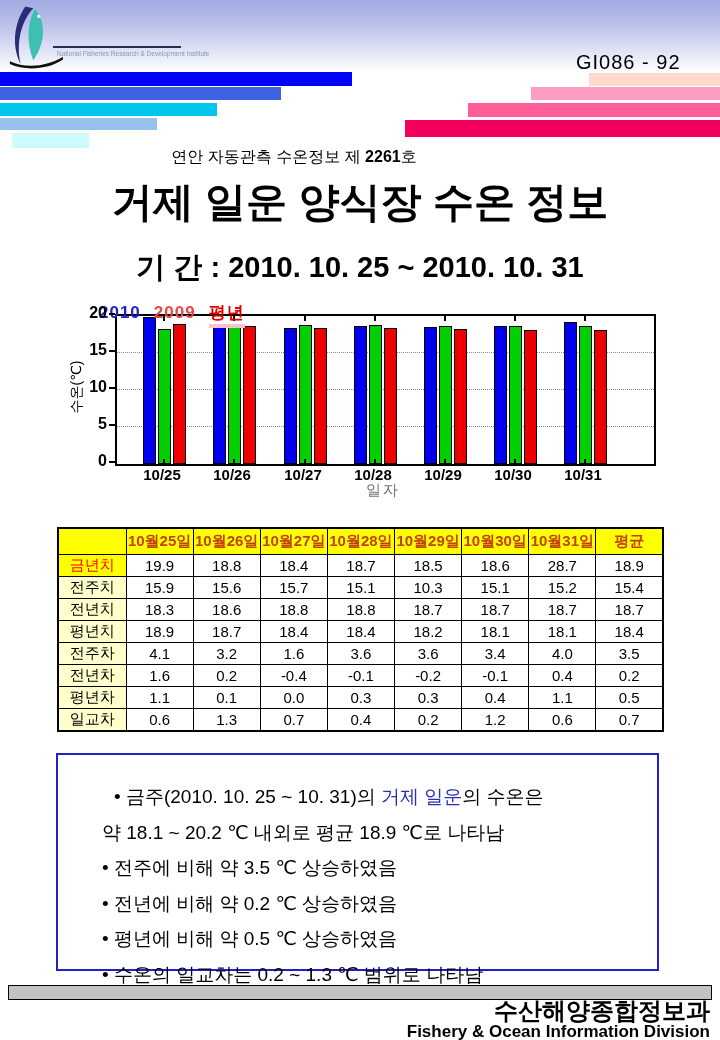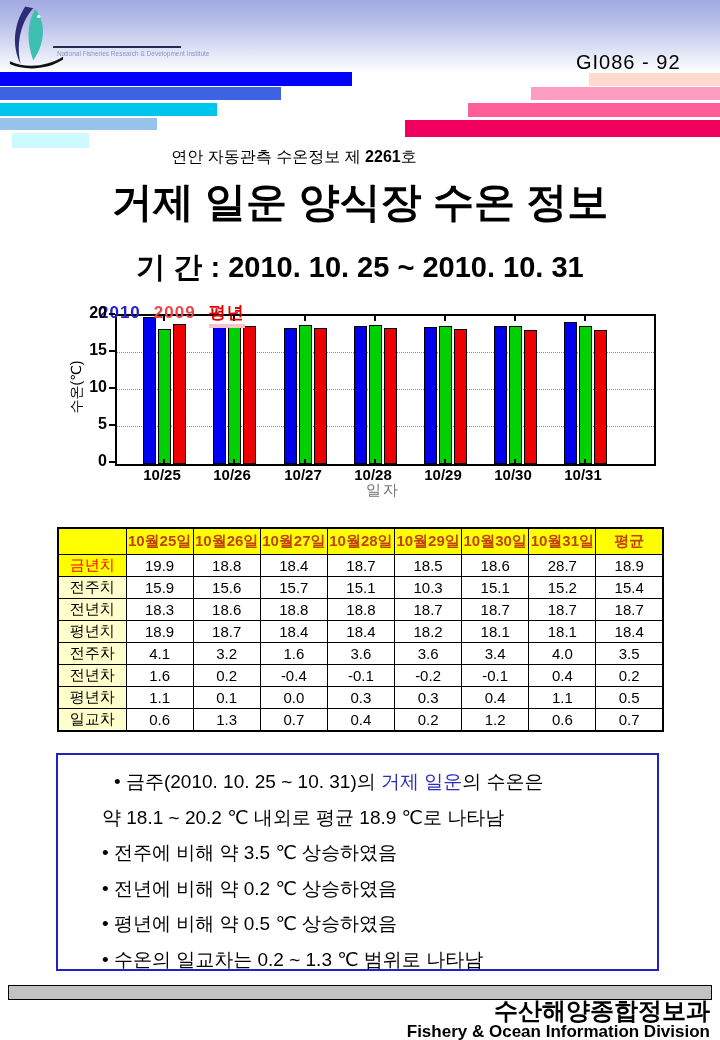--- a/index.html
+++ b/index.html
@@ -52,21 +52,21 @@
     table-layout:fixed;font-size:15px;border:2px solid #000;}
   #temp-table th,#temp-table td{border:1px solid #000;text-align:center;padding:0;overflow:hidden;white-space:nowrap;}
   #temp-table th{height:25px;background:#ffff00;color:#c2410c;font-weight:bold;}
   #temp-table td{height:21px;background:#fff;}
   #temp-table td.rowlabel{background:#ffffcc;font-weight:normal;}
   #temp-table td.rowlabel.hl{background:#ffff00;color:#ff0000;}
   
   #summary{position:absolute;left:56px;top:753px;width:603px;height:218px;
     border:2px solid #2121c8;background:#fff;padding-top:9px;box-sizing:border-box;}
   #summary .line{margin-left:44px;font-size:19px;height:35.5px;line-height:35.5px;white-space:nowrap;}
-  #summary .line.first{margin-left:56px;}
+  #summary .line.first{margin-left:56px;margin-top:15px;}
   #summary .hl-blue{color:#2d2dbb;}
   
   #footer-bar{position:absolute;left:8px;top:985px;width:702px;height:13px;
     background:#c2c2c2;border:1px solid #000;}
   #telfax{position:absolute;left:14px;top:1004px;font-size:19px;font-weight:600;white-space:nowrap;}
   #div-kr{position:absolute;right:10px;top:995px;font-size:24px;font-weight:bold;white-space:nowrap;}
   #div-en{position:absolute;right:10px;top:1022px;font-size:17px;font-weight:bold;
     font-family:Liberation Sans, sans-serif;white-space:nowrap;}
 </style>
 </head>

